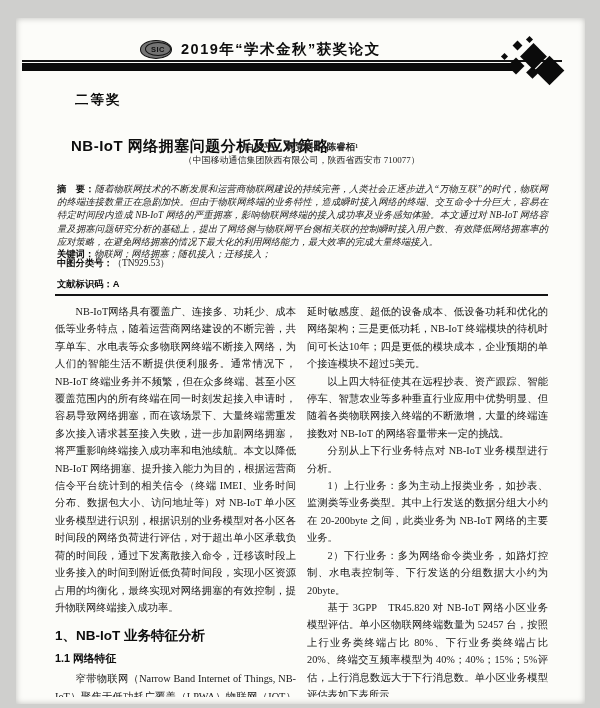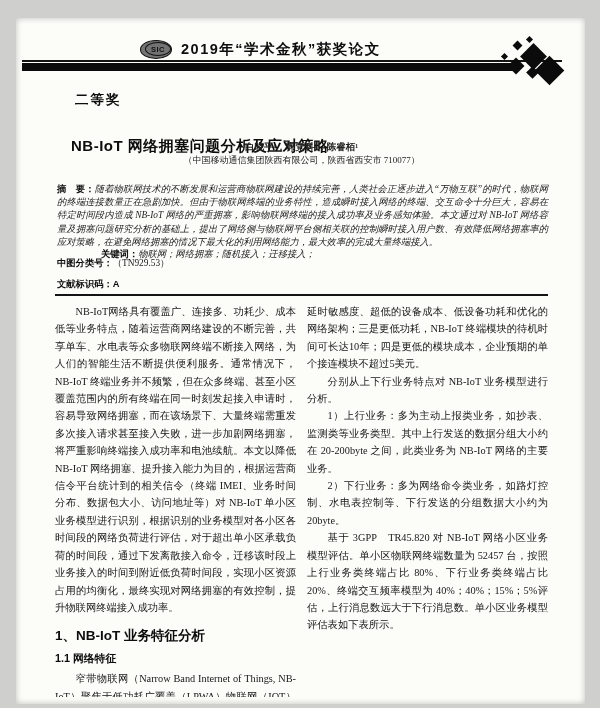--- a/index.html
+++ b/index.html
@@ -71,21 +71,21 @@
   .abstract{
     position:absolute;left:57px;top:183px;width:491px;margin:0;
     font-size:9.3px;line-height:13.2px;text-align:justify;color:#1a1a1a;
   }
   .lab{
     font-family:"Liberation Sans","DejaVu Sans",sans-serif;
     font-weight:bold;font-style:normal;color:#0d0d0d;
   }
   .kai{font-style:italic;}
   .meta{position:absolute;left:57px;width:491px;margin:0;font-size:9.3px;color:#1a1a1a;}
-  .kwline{top:248px;margin-left:44px;}
+  .kwline{top:248px;}
   .clcline{top:257px;}
   .docline{top:278px;}
   .divider{position:absolute;left:55px;top:294px;width:493px;height:2px;background:#141414;}
   
   .columns{
     position:absolute;left:55px;top:303px;width:493px;height:394px;
     display:flex;gap:11px;overflow:hidden;
   }
   .col{flex:1 1 0;min-width:0;}
   .col p{
@@ -145,18 +145,19 @@
 
 <div class="columns">
   <div class="col">
     <p class="indent">NB-IoT网络具有覆盖广、连接多、功耗少、成本低等业务特点，随着运营商网络建设的不断完善，共享单车、水电表等众多物联网终端不断接入网络，为人们的智能生活不断提供便利服务。通常情况下，NB-IoT 终端业务并不频繁，但在众多终端、甚至小区覆盖范围内的所有终端在同一时刻发起接入申请时，容易导致网络拥塞，而在该场景下、大量终端需重发多次接入请求甚至接入失败，进一步加剧网络拥塞，将严重影响终端接入成功率和电池续航。本文以降低 NB-IoT 网络拥塞、提升接入能力为目的，根据运营商信令平台统计到的相关信令（终端 IMEI、业务时间分布、数据包大小、访问地址等）对 NB-IoT 单小区业务模型进行识别，根据识别的业务模型对各小区各时间段的网络负荷进行评估，对于超出单小区承载负荷的时间段，通过下发离散接入命令，迁移该时段上业务接入的时间到附近低负荷时间段，实现小区资源占用的均衡化，最终实现对网络拥塞的有效控制，提升物联网终端接入成功率。</p>
     <h2>1、NB-IoT 业务特征分析</h2>
     <h3>1.1 网络特征</h3>
     <p class="indent">窄带物联网（Narrow Band Internet of Things, NB-IoT）聚焦于低功耗广覆盖（LPWA）物联网（IOT）市场，是一种可广泛应用的技术，其具备四大特征：一是广覆盖，将提供改进的室内覆盖，在同样的频段下，NB-IoT 比现有的网络增益更强，覆盖范围更广；二是具备“大连接”特征，支持低</p>
   </div>
   <div class="col">
     <p>延时敏感度、超低的设备成本、低设备功耗和优化的网络架构；三是更低功耗，NB-IoT 终端模块的待机时间可长达10年；四是更低的模块成本，企业预期的单个接连模块不超过5美元。</p>
+    <p class="indent">以上四大特征使其在远程抄表、资产跟踪、智能停车、智慧农业等多种垂直行业应用中优势明显、但随着各类物联网接入终端的不断激增，大量的终端连接数对 NB-IoT 的网络容量带来一定的挑战。</p>
     <p class="indent">分别从上下行业务特点对 NB-IoT 业务模型进行分析。</p>
     <p class="indent">1）上行业务：多为主动上报类业务，如抄表、监测类等业务类型。其中上行发送的数据分组大小约在 20-200byte 之间，此类业务为 NB-IoT 网络的主要业务。</p>
     <p class="indent">2）下行业务：多为网络命令类业务，如路灯控制、水电表控制等、下行发送的分组数据大小约为 20byte。</p>
     <p class="indent">基于 3GPP　TR45.820 对 NB-IoT 网络小区业务模型评估。单小区物联网终端数量为 52457 台，按照上行业务类终端占比 80%、下行业务类终端占比 20%、终端交互频率模型为 40%；40%；15%；5%评估，上行消息数远大于下行消息数。单小区业务模型评估表如下表所示。</p>
   </div>
 </div>
 
 </body></html>

